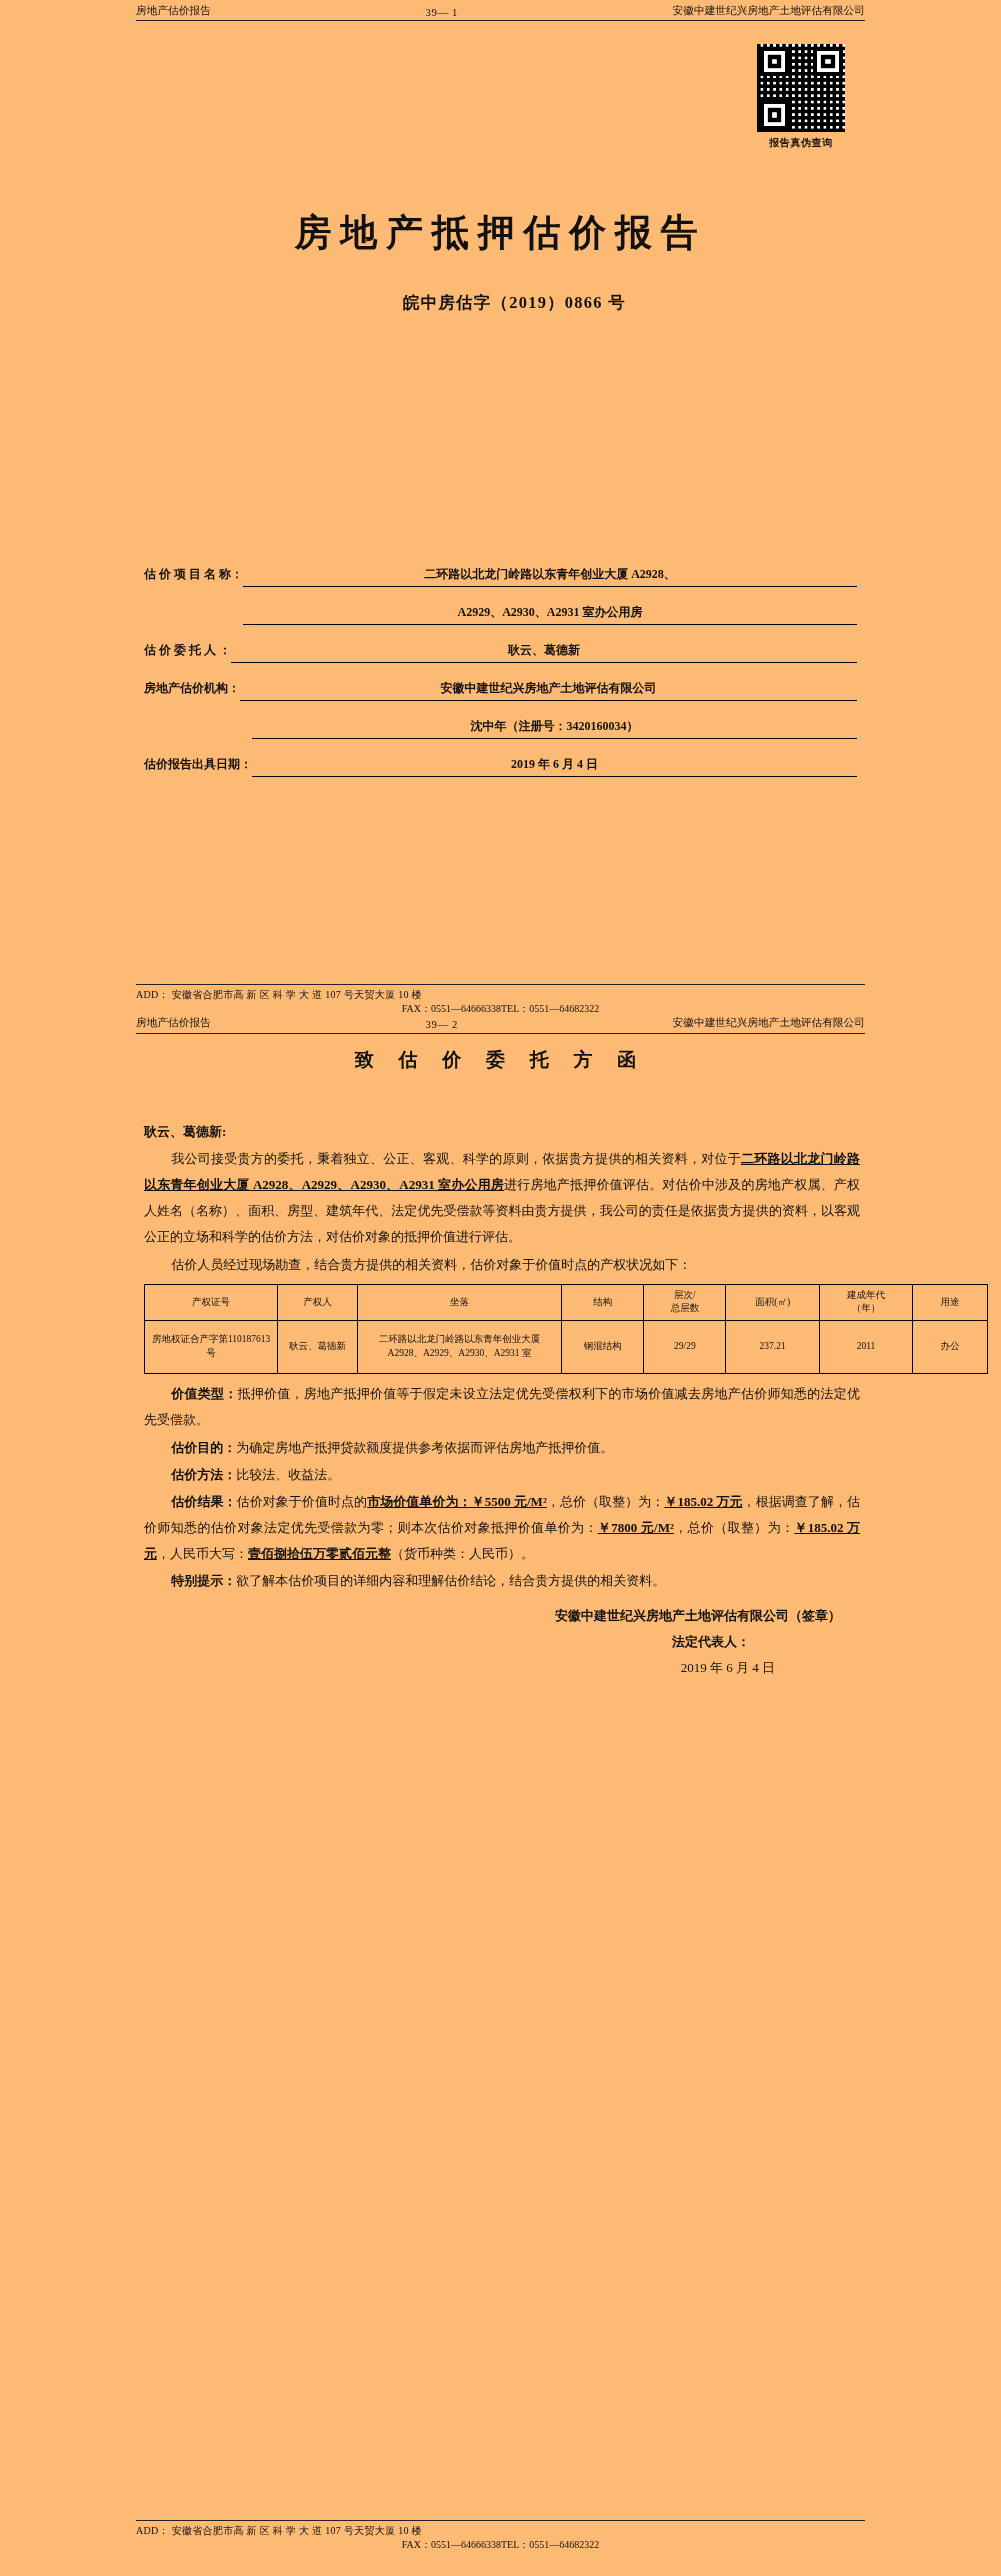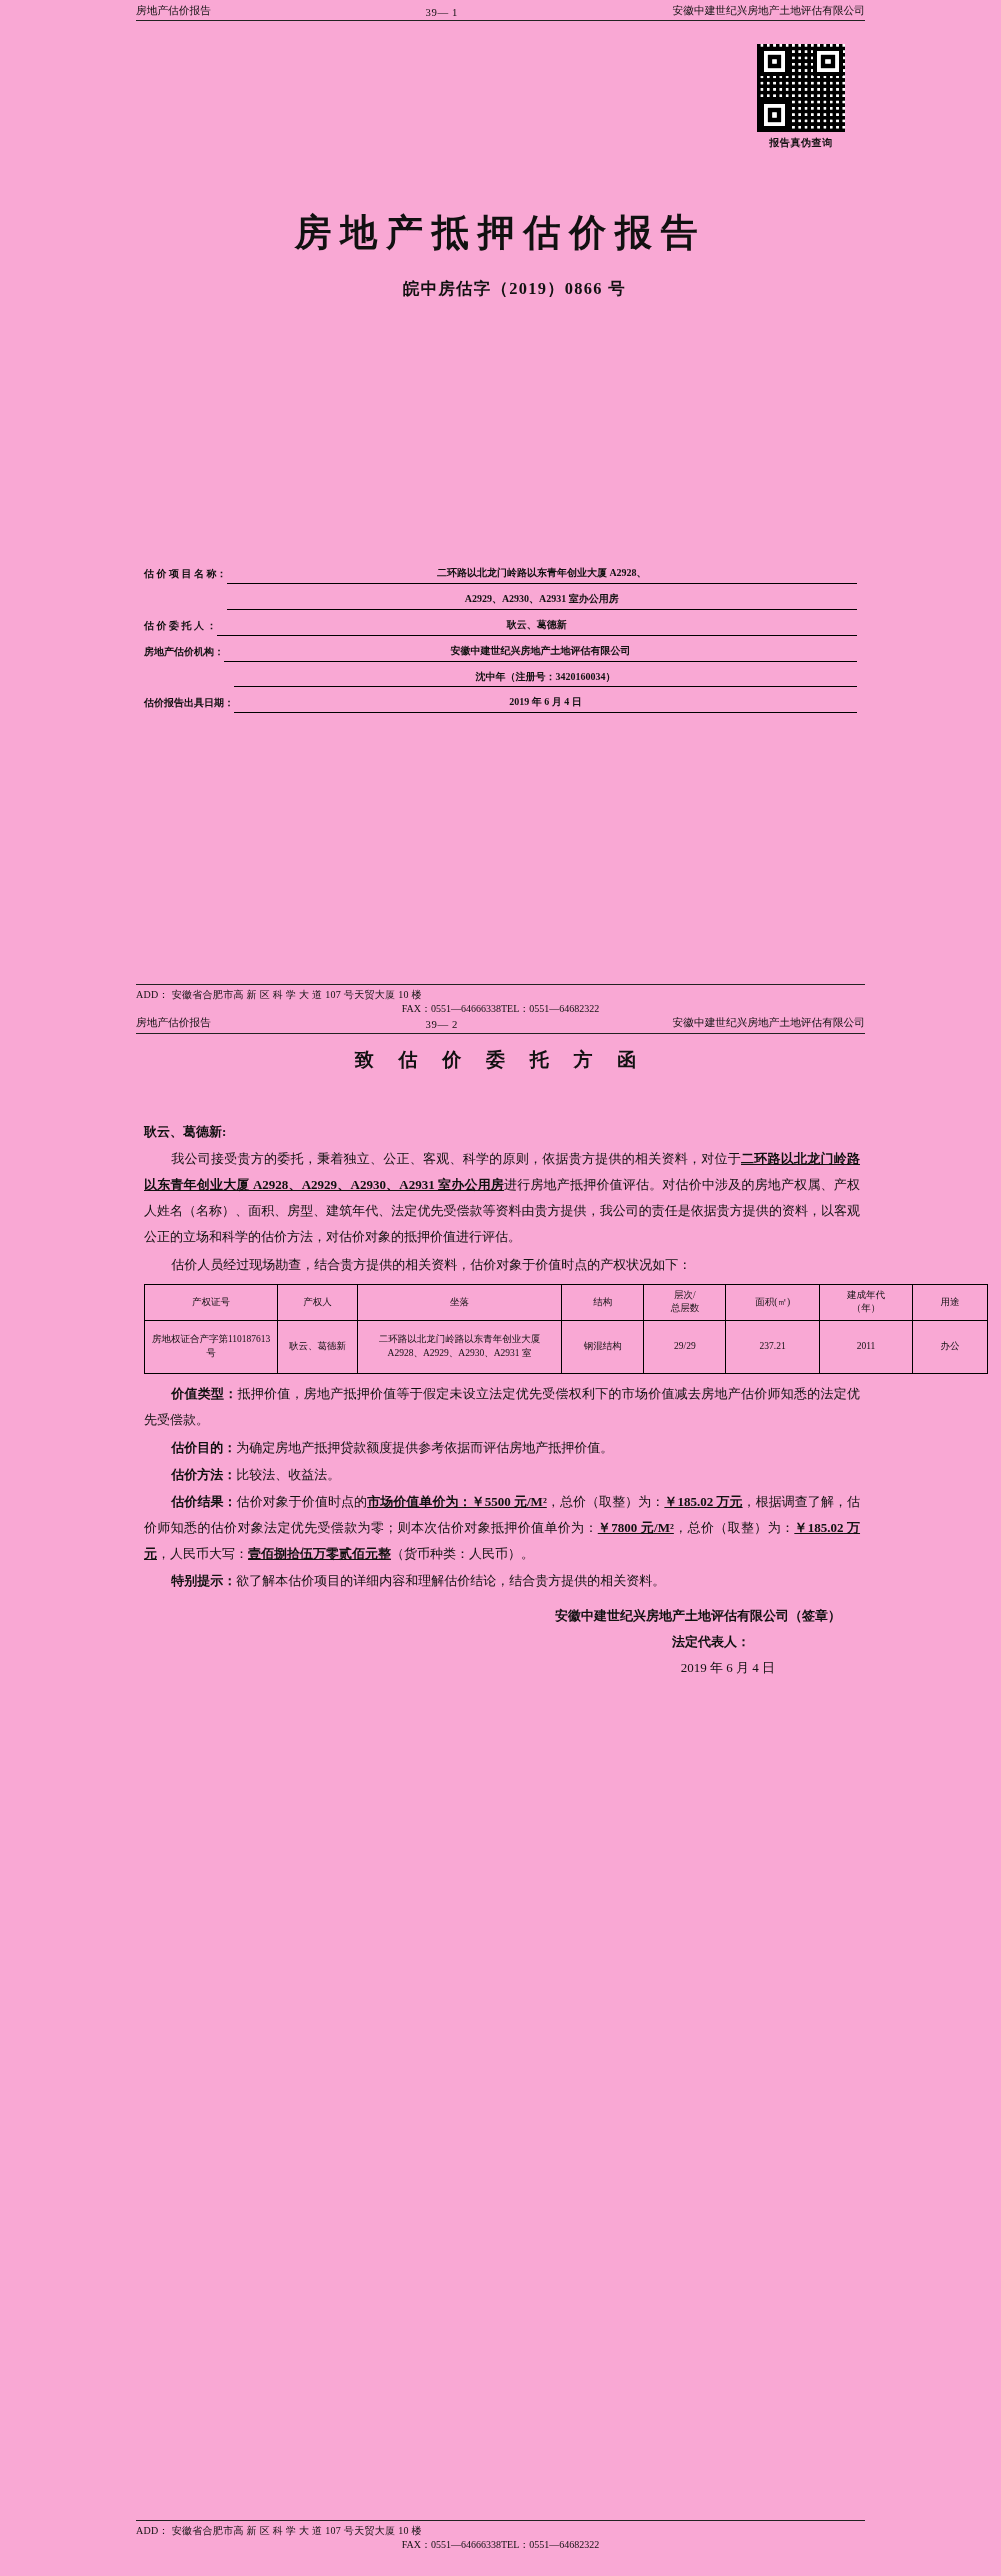--- a/index.html
+++ b/index.html
@@ -9,21 +9,21 @@
   }
   body {
     font-family: "Liberation Serif", "DejaVu Serif", serif;
     color: #111;
   }
   .page {
     position: relative;
     width: 1001px;
     min-height: 2576px;
     margin: 0 auto;
-    background: #f9a8d4;
+    background: #fdba74;
     box-sizing: border-box;
   }
 
   
   .runhead {
     position: absolute;
     left: 136px;
     right: 136px;
     display: flex;
     align-items: flex-end;
@@ -102,41 +102,40 @@
     top: 208px;
     left: 0; right: 0;
     text-align: center;
     font-size: 37px;
     font-weight: bold;
     letter-spacing: 8.8px;
     font-family: "Liberation Serif", serif;
   }
   .cover-sub {
     position: absolute;
-    top: 278px;
+    top: 292px;
     left: 0; right: 0;
     text-align: center;
     font-size: 16.4px;
     font-weight: bold;
     letter-spacing: 1.3px;
     margin-left: 28px;
   }
 
   .cover-fields {
     position: absolute;
     top: 565px;
     left: 144px;
     width: 713px;
   }
   .cf-row {
     display: flex;
-    align-items: flex-end;
-    font-size: 10px;
-    font-weight: bold;
-    margin-bottom: 7px;
+    font-size: 12px;
+    font-weight: bold;
+    margin-bottom: 16px;
     line-height: 1.6;
   }
   .cf-label {
     white-space: nowrap;
     padding-bottom: 1.9px;
   }
   .cf-value {
     flex: 1;
     border-bottom: 1.3px solid #000;
     text-align: center;

